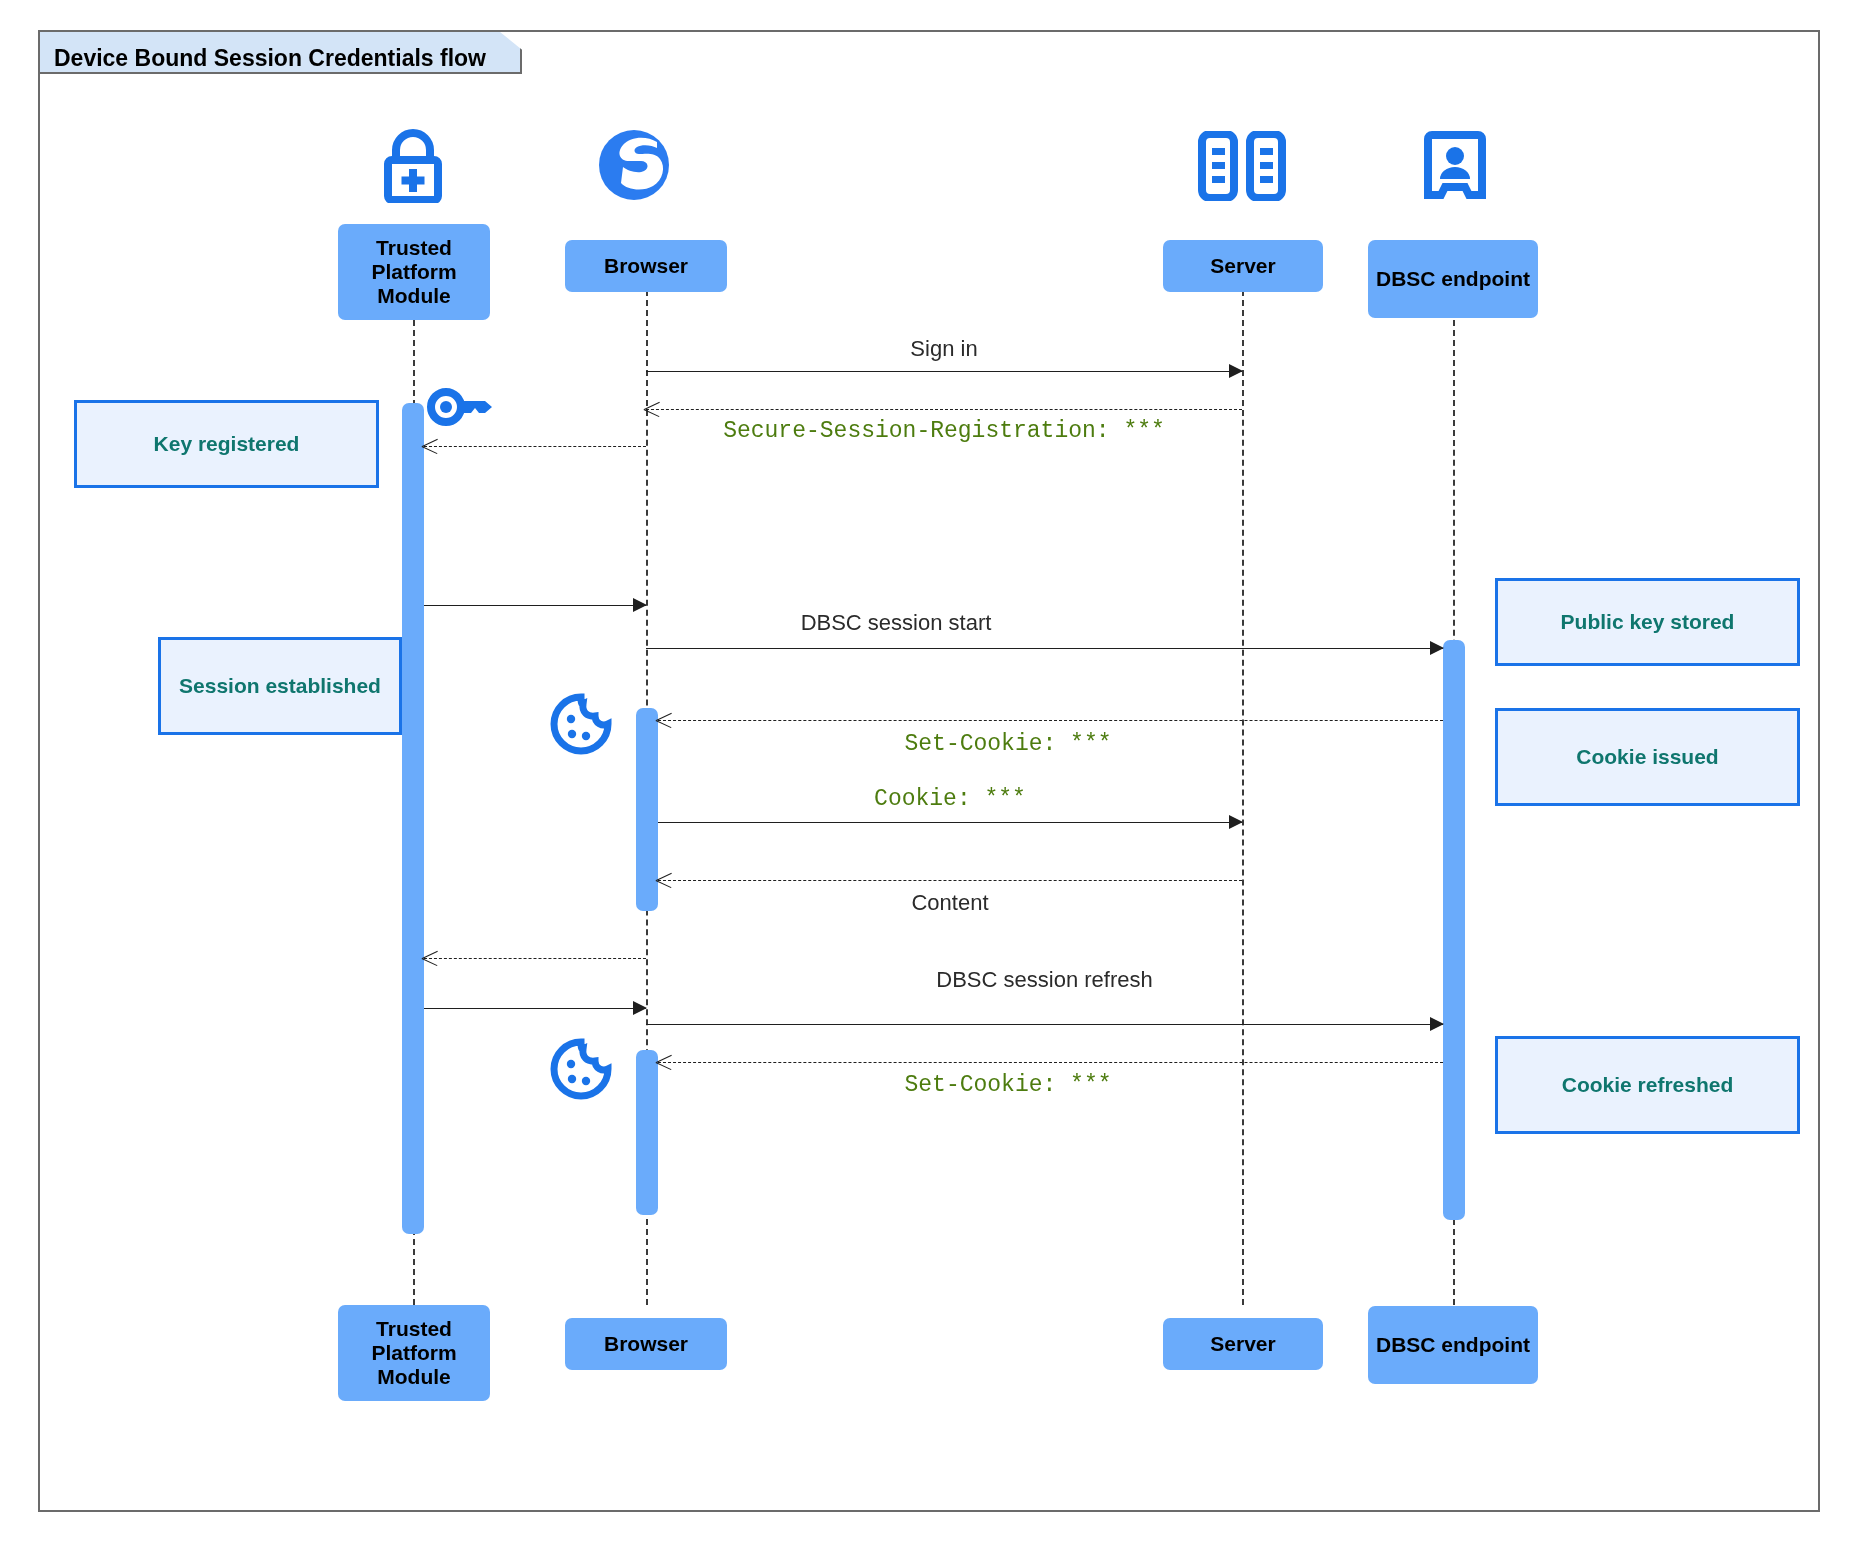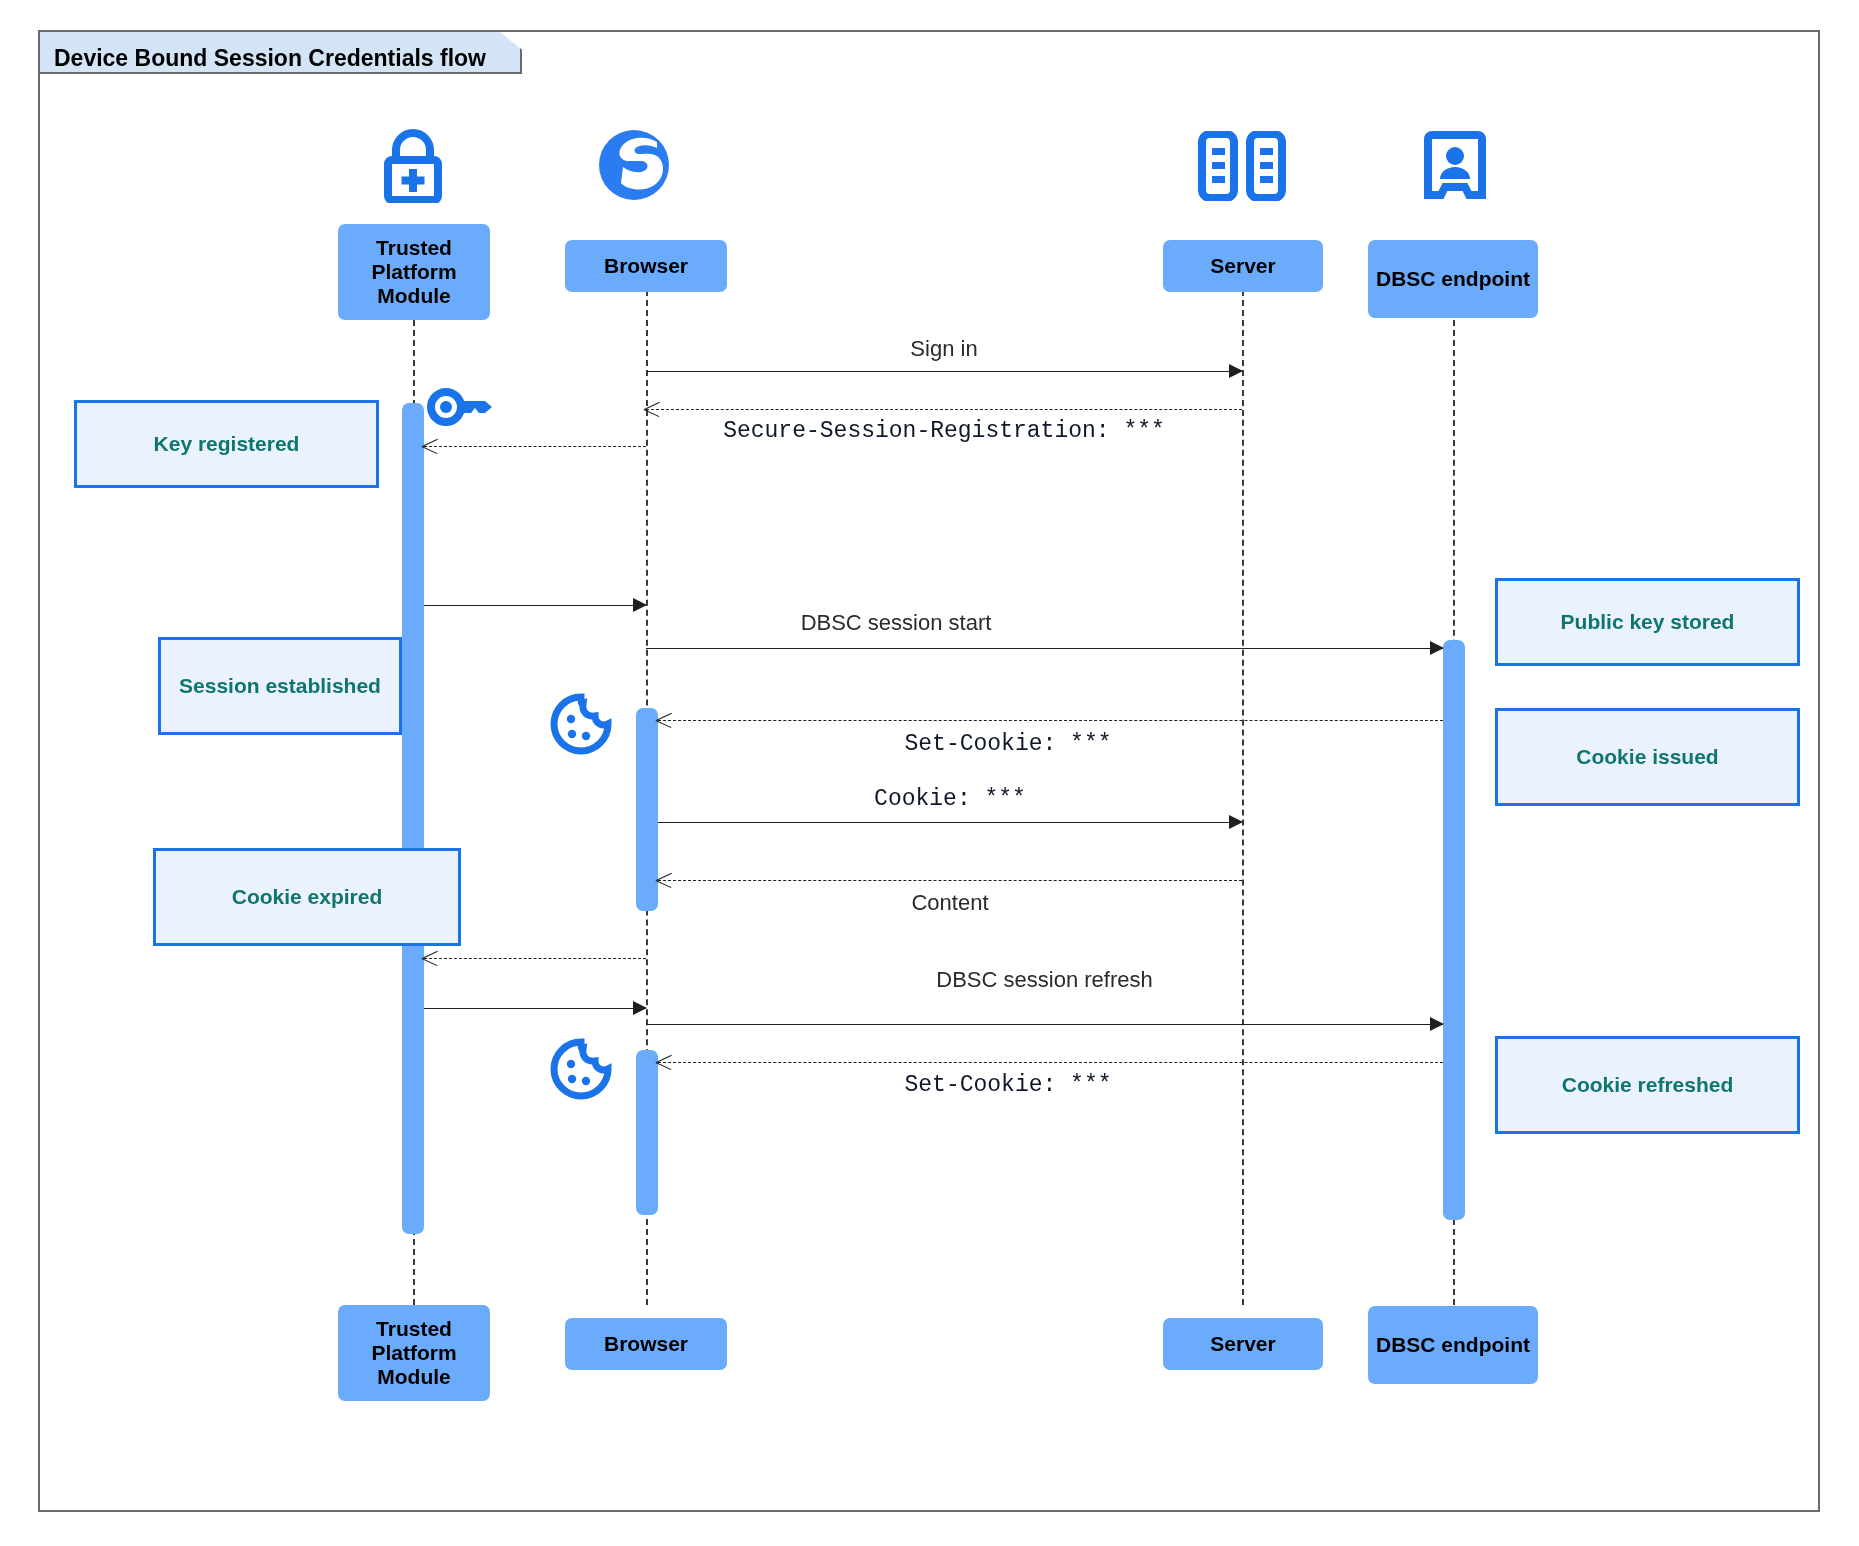--- a/index.html
+++ b/index.html
@@ -32,21 +32,21 @@
   .msg .line{position:absolute;left:0;right:0;top:0;border-top:1.6px solid #1f1f1f;}
   .msg.dashed .line{border-top:1.6px dashed #1f1f1f;}
   .arrowhead{position:absolute;top:-7px;width:0;height:0;}
   .arrowhead.right{right:-1px;border-top:7px solid transparent;border-bottom:7px solid transparent;border-left:14px solid #1f1f1f;}
   .arrowhead.open-left{left:-2px;width:16px;height:16px;top:-8px;border:none;}
   .arrowhead.open-left:before,.arrowhead.open-left:after{content:"";position:absolute;left:0;top:8px;width:17px;border-top:1.6px solid #1f1f1f;transform-origin:0 0;}
   .arrowhead.open-left:before{transform:rotate(-25deg);}
   .arrowhead.open-left:after{transform:rotate(25deg);}
 
   .msglabel{position:absolute;text-align:center;font-size:22px;color:#2b2b2b;white-space:nowrap;}
-  .msglabel.mono{font-family:"Liberation Mono",monospace;font-size:23px;letter-spacing:0px;color:#0f172a;}
+  .msglabel.mono{font-family:"Liberation Mono",monospace;font-size:23px;letter-spacing:0px;color:#4d7c0f;}
   .msglabel.sans{font-family:"Liberation Sans",sans-serif;}
 
   .icon{position:absolute;}
 </style>
 </head>
 <body>
 
 <div id="stage">
 
   <div class="frame"></div>
@@ -135,23 +135,20 @@
   <div class="act" style="left:636px;top:708px;width:22px;height:203px;"></div>
   <div class="act" style="left:636px;top:1050px;width:22px;height:165px;"></div>
   <div class="act" style="left:1443px;top:640px;width:22px;height:580px;"></div>
 
   <div class="note" style="left:74px;top:400px;width:305px;height:88px;">
     <span>Key registered</span>
   </div>
   <div class="note" style="left:158px;top:637px;width:244px;height:98px;">
     <span>Session established</span>
   </div>
-  <div class="note" style="left:153px;top:848px;width:308px;height:98px;">
-    <span>Cookie expired</span>
-  </div>
 
   <div class="note" style="left:1495px;top:578px;width:305px;height:88px;">
     <span>Public key stored</span>
   </div>
   <div class="note" style="left:1495px;top:708px;width:305px;height:98px;">
     <span>Cookie issued</span>
   </div>
   <div class="note" style="left:1495px;top:1000px;width:305px;height:98px;margin-top:36px;">
     <span>Cookie refreshed</span>
   </div>

